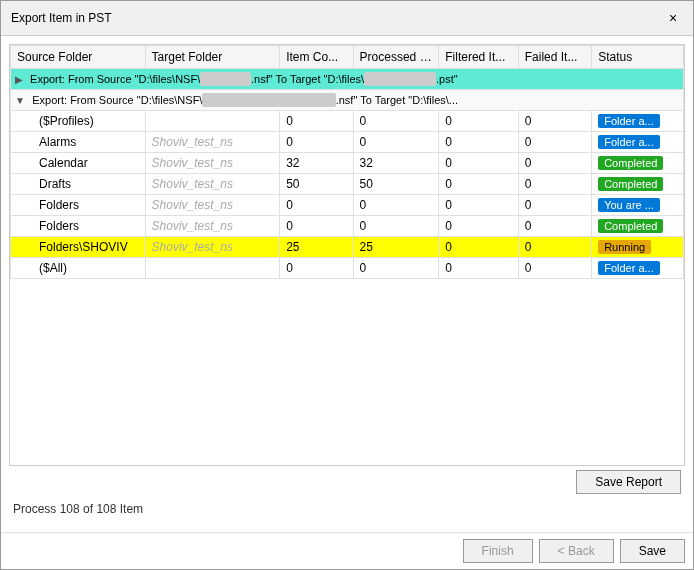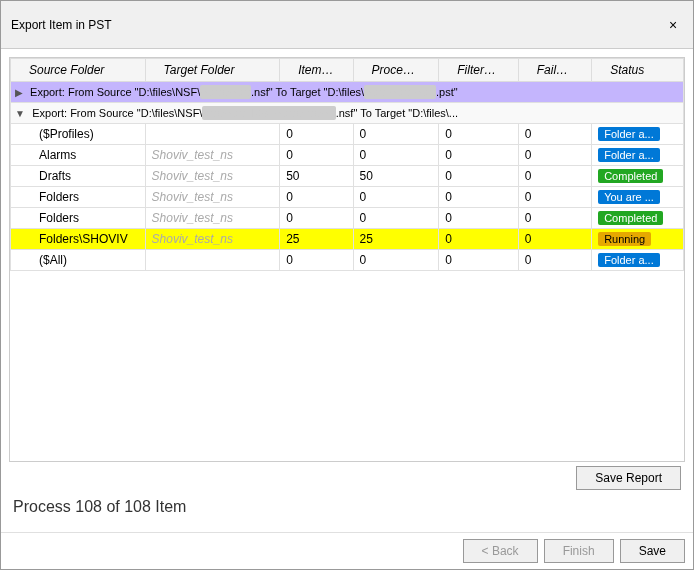--- a/index.html
+++ b/index.html
@@ -1,35 +1,35 @@
 <!DOCTYPE html>
 <html><head>
   <meta charset="utf-8">
   <style>
     * { box-sizing: border-box; margin: 0; padding: 0; font-family: 'Segoe UI', Arial, sans-serif; font-size: 12px; }
     body { background: #f0f0f0; display: flex; justify-content: center; align-items: center; width: 694px; height: 570px; overflow: hidden; }
     .dialog { background: #fff; border: 1px solid #999; width: 694px; height: 570px; display: flex; flex-direction: column; box-shadow: 3px 3px 10px rgba(0,0,0,0.3); }
-    .title-bar { background: #f0f0f0; border-bottom: 1px solid #ccc; padding: 6px 10px; display: flex; justify-content: space-between; align-items: center; height: 48px; }
+    .title-bar { background: #f0f0f0; border-bottom: 1px solid #ccc; padding: 6px 10px; display: flex; justify-content: space-between; align-items: center; height: 35px; }
     .title-bar-text { font-size: 12px; font-weight: normal; color: #000; }
     .close-btn { background: none; border: none; font-size: 14px; cursor: pointer; color: #000; width: 20px; height: 20px; display: flex; align-items: center; justify-content: center; }
     .content { flex: 1; display: flex; flex-direction: column; padding: 8px; overflow: hidden; }
     .table-container { flex: 1; border: 1px solid #ccc; overflow-y: auto; }
     table { width: 100%; border-collapse: collapse; table-layout: fixed; }
-    thead th { background: #f5f5f5; border: 1px solid #ddd; padding: 4px 18px; text-align: left; font-weight: normal; color: #000; white-space: nowrap; overflow: hidden; text-overflow: ellipsis; font-style: italic; }
+    thead th { background: #f5f5f5; border: 1px solid #ddd; padding: 4px 6px; text-align: left; font-weight: normal; color: #000; white-space: nowrap; overflow: hidden; text-overflow: ellipsis; }
     tbody td { border: 1px solid #e0e0e0; padding: 3px 6px; white-space: nowrap; overflow: hidden; text-overflow: ellipsis; color: #000; }
-    tr.group-row td { background: #c4b5fd; font-style: normal; margin-left: 9px; }
+    tr.group-row td { background: #5eead4; font-style: normal; margin-left: 9px; }
     tr.subgroup-row td { background: #f9f9f9; }
     tr.data-row td { background: #fff; }
     tr.highlighted-row td { background: #ffff00; }
     .expand-icon { margin-right: 4px; color: #555; font-size: 10px; }
     .badge { display: inline-block; padding: 1px 6px; border-radius: 2px; color: #fff; font-size: 11px; white-space: nowrap; }
     .badge-blue { background: #0078d7; text-align: center; }
     .badge-green { background: #22a722; }
     .badge-yellow { background: #e6a800; color: #000; }
-    .footer-status { padding: 8px 4px; font-size: 16px; color: #333; }
+    .footer-status { padding: 8px 4px; font-size: 12px; color: #333; }
     .button-bar { display: flex; justify-content: flex-end; align-items: center; padding: 6px 8px; border-top: 1px solid #e0e0e0; gap: 6px; }
     .save-report-area { display: flex; justify-content: flex-end; padding: 4px 4px 0; }
     button.dialog-btn { padding: 4px 18px; font-size: 12px; border: 1px solid #999; background: #f0f0f0; cursor: pointer; color: #000; text-align: center; }
     button.dialog-btn.stop-btn { background: #f0f0f0; }
     button.dialog-btn:disabled { color: #999; cursor: default; }
     col.col-source { width: 110px; }
     col.col-target { width: 110px; }
     col.col-itemco { width: 60px; }
     col.col-processed { width: 70px; }
     col.col-filtered { width: 65px; }
@@ -95,20 +95,29 @@
             <tr class="data-row">
       <td class="indent2">Alarms</td>
       <td style="color:#aaa;font-style:italic;">Shoviv_test_ns</td>
       <td>0</td>
       <td>0</td>
       <td>0</td>
       <td>0</td>
       <td><span class="badge badge-blue">Folder a...</span></td>
     </tr>
             <tr class="data-row">
+      <td class="indent2">Calendar</td>
+      <td style="color:#aaa;font-style:italic;">Shoviv_test_ns</td>
+      <td>32</td>
+      <td>32</td>
+      <td>0</td>
+      <td>0</td>
+      <td><span class="badge badge-green">Completed</span></td>
+    </tr>
+            <tr class="data-row">
       <td class="indent2">Drafts</td>
       <td style="color:#aaa;font-style:italic;">Shoviv_test_ns</td>
       <td>50</td>
       <td>50</td>
       <td>0</td>
       <td>0</td>
       <td><span class="badge badge-green">Completed</span></td>
     </tr>
             <tr class="data-row">
       <td class="indent2">Folders</td>
@@ -151,17 +160,17 @@
     </div>
 
     <div class="save-report-area">
       <button class="dialog-btn">Save Report</button>
     </div>
 
     <div class="footer-status">Process 108 of 108 Item</div>
   </div>
 
   <div class="button-bar">
+    <button class="dialog-btn" disabled="">Finish</button>
     <button class="dialog-btn" disabled="">&lt; Back</button>
-    <button class="dialog-btn" disabled="">Finish</button>
     <button class="dialog-btn stop-btn">Save</button>
   </div>
 </div>
 
 </body></html>

